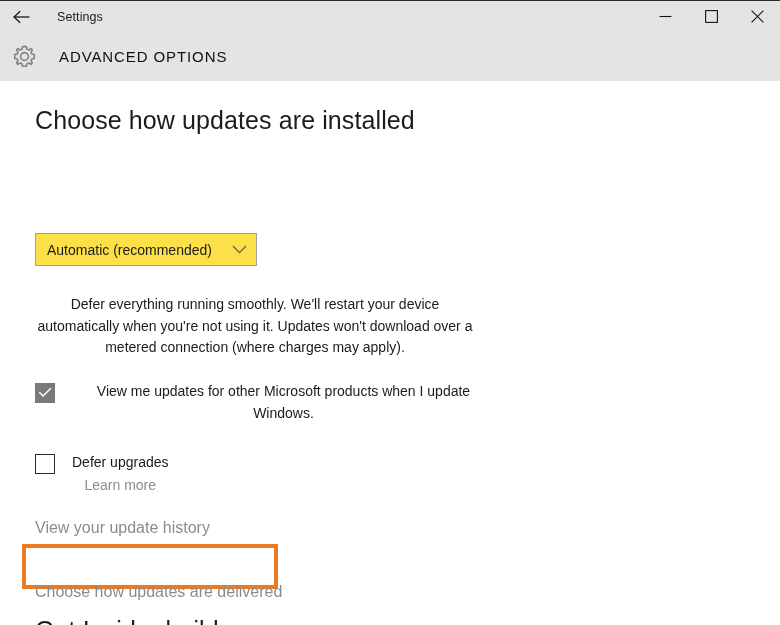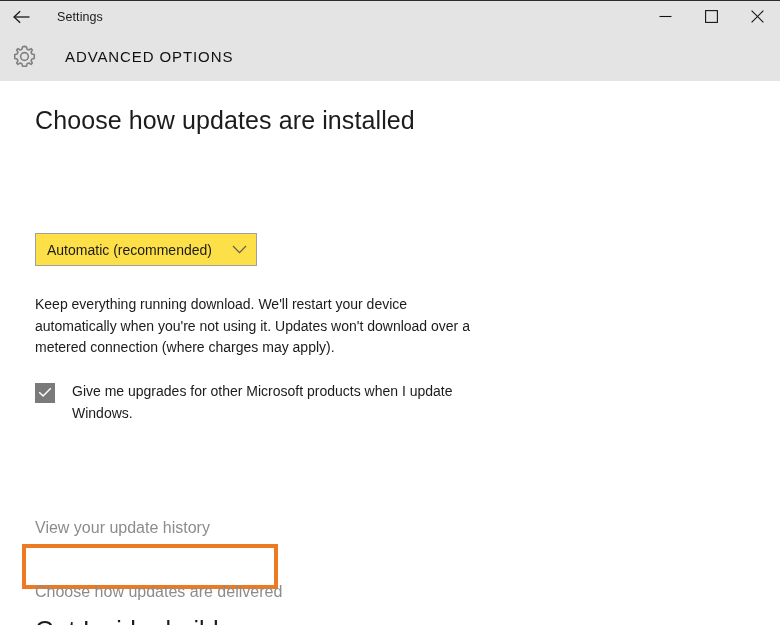--- a/index.html
+++ b/index.html
@@ -15,20 +15,21 @@
     -webkit-font-smoothing: antialiased;
   }
 
   #window {
     position: relative;
     width: 780px;
     height: 542px;
     background: #ffffff;
     box-sizing: border-box;
     border-top: 1px solid #2b2b2b;
+    text-align: center;
   }
 
   
   #titlebar {
     position: absolute;
     left: 0;
     top: 0;
     width: 780px;
     height: 31px;
     background: #e4e4e4;
@@ -81,21 +82,21 @@
     display: flex;
     align-items: center;
     justify-content: center;
     flex: none;
     margin-left: 0px;
   }
   #header-title {
     font-size: 15px;
     color: #111111;
     letter-spacing: 0.9px;
-    margin-left: 17px;
+    margin-left: 11px;
     white-space: nowrap;
   }
 
   
   #content {
     position: absolute;
     left: 12px;
     top: 80px;
     width: 780px;
     height: 545px;
@@ -304,33 +305,40 @@
 
     <div id="install-mode-select">
       <span id="install-mode-value">Automatic (recommended)</span>
       <span id="install-mode-chevron">
         <svg width="15" height="9" viewBox="0 0 15 9">
           <path d="M1 1 L7.5 7.6 L14 1" fill="none" stroke="#5a5a5a" stroke-width="1.2"></path>
         </svg>
       </span>
     </div>
 
-    <p id="updates-description">Keep everything running download. We'll restart your device automatically when you're not using it. Updates won't download over a metered connection (where charges may apply).</p>
+    <p id="updates-description">Defer everything running smoothly. We'll restart your device automatically when you're not using it. Updates won't download over a metered connection (where charges may apply).</p>
 
     <div id="row-ms-products" class="checkbox-row">
       <span class="checkbox checked-disabled">
         <span>
           <svg width="14" height="11" viewBox="0 0 14 11">
             <path d="M1.2 5.2 L5.1 9.0 L12.8 1.3" fill="none" stroke="#ffffff" stroke-width="1.5"></path>
           </svg>
         </span>
       </span>
-      <span class="checkbox-label">Give me upgrades for other Microsoft products when I update Windows.</span>
-    </div>
-
+      <span class="checkbox-label">View me updates for other Microsoft products when I update Windows.</span>
+    </div>
+
+    <div id="row-defer" class="checkbox-row">
+      <span class="checkbox unchecked"></span>
+      <span id="defer-label-block">
+        <span id="defer-label">Defer upgrades</span>
+        <span id="learn-more-link">Learn more</span>
+      </span>
+    </div>
 
     <span id="link-update-history" class="settings-link">View your update history</span>
 
     <div id="highlight-box"></div>
 
     <span id="link-updates-delivered" class="settings-link">Choose how updates are delivered</span>
 
     <h1 id="heading-insider" class="section-heading">Get Insider builds</h1>
 
   </div>

